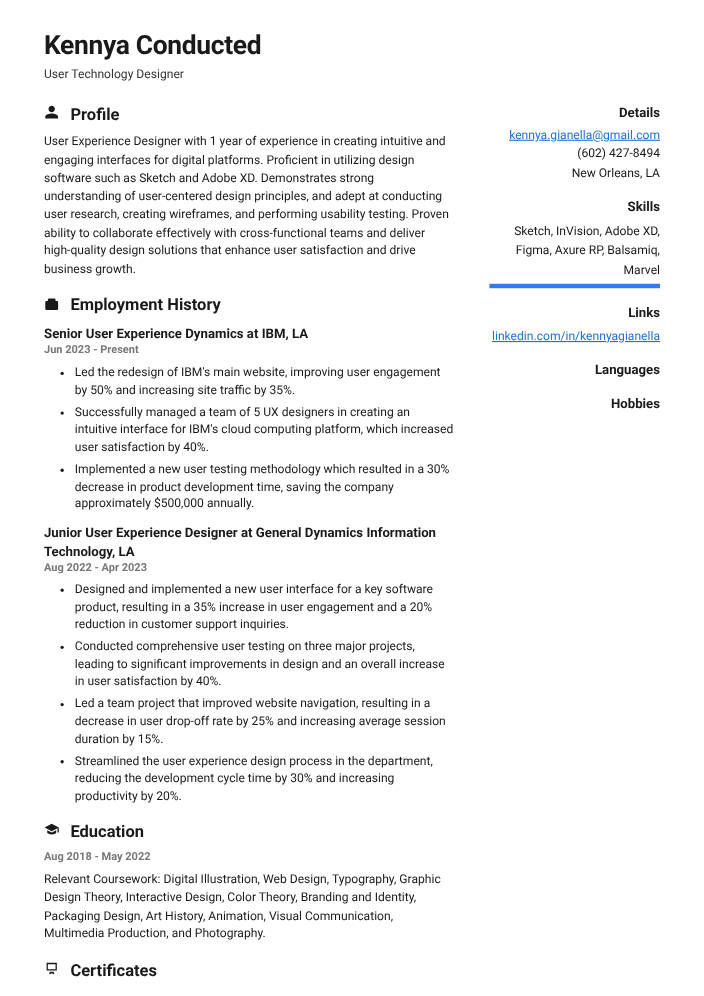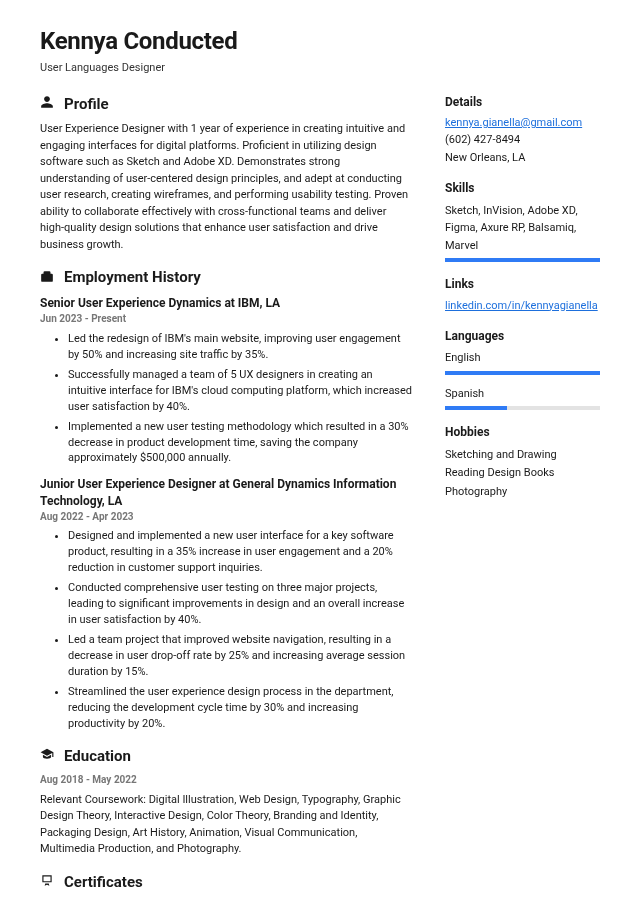--- a/index.html
+++ b/index.html
@@ -88,20 +88,21 @@
   font-size: 11px;
   line-height: 1.45;
 }
 .edu-desc {
   font-size: 11px;
   line-height: 1.5;
   margin-top: 2px;
 }
 .side-section {
   margin-bottom: 14px;
+  text-align: right;
 }
 .side-title {
   font-size: 12px;
   font-weight: 700;
   margin-bottom: 4px;
 }
 .side-text {
   font-size: 11px;
   line-height: 1.6;
 }
@@ -131,21 +132,21 @@
   font-size: 11px;
   line-height: 1.7;
 }
 </style>
 </head>
 <body>
 
 <div class="page">
   <div class="header">
     <div class="name">Kennya Conducted</div>
-    <div class="title">User Languages Designer</div>
+    <div class="title">User Technology Designer</div>
   </div>
 
   <div class="columns">
     <div class="main">
 
       <div class="section">
         <div class="section-head">
           <span>
             <svg viewBox="0 0 24 24">
                 <path d="M12 12c2.7 0 5-2.3 5-5s-2.3-5-5-5-5 2.3-5 5 2.3 5 5 5zm0 2c-3.3 0-10 1.7-10 5v3h20v-3c0-3.3-6.7-5-10-5z"></path>
@@ -231,39 +232,20 @@
         </div>
       </div>
 
       <div class="side-section">
         <div class="side-title">Links</div>
         <a href="#" class="link">linkedin.com/in/kennyagianella</a>
       </div>
 
       <div class="side-section">
         <div class="side-title">Languages</div>
-        <div id="langs">
-            <div class="skill-block">
-              <div class="side-text">English</div>
-              <div class="bar">
-                <div class="bar-fill" style="width: 100%;"></div>
-              </div>
-            </div>
-            <div class="skill-block">
-              <div class="side-text">Spanish</div>
-              <div class="bar">
-                <div class="bar-fill" style="width: 40%;"></div>
-              </div>
-            </div>
-          </div>
       </div>
 
       <div class="side-section">
         <div class="side-title">Hobbies</div>
-        <div id="hobbies">
-            <div class="hobby-line">Sketching and Drawing</div>
-            <div class="hobby-line">Reading Design Books</div>
-            <div class="hobby-line">Photography</div>
-          </div>
       </div>
     </div>
   </div>
 </div>
 
 </body></html>

